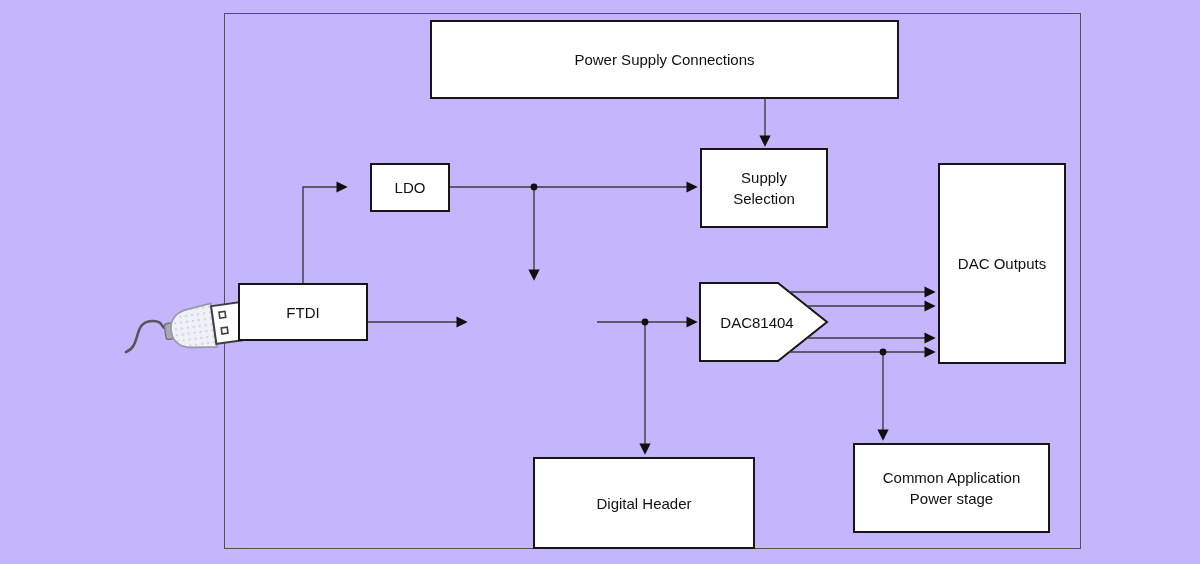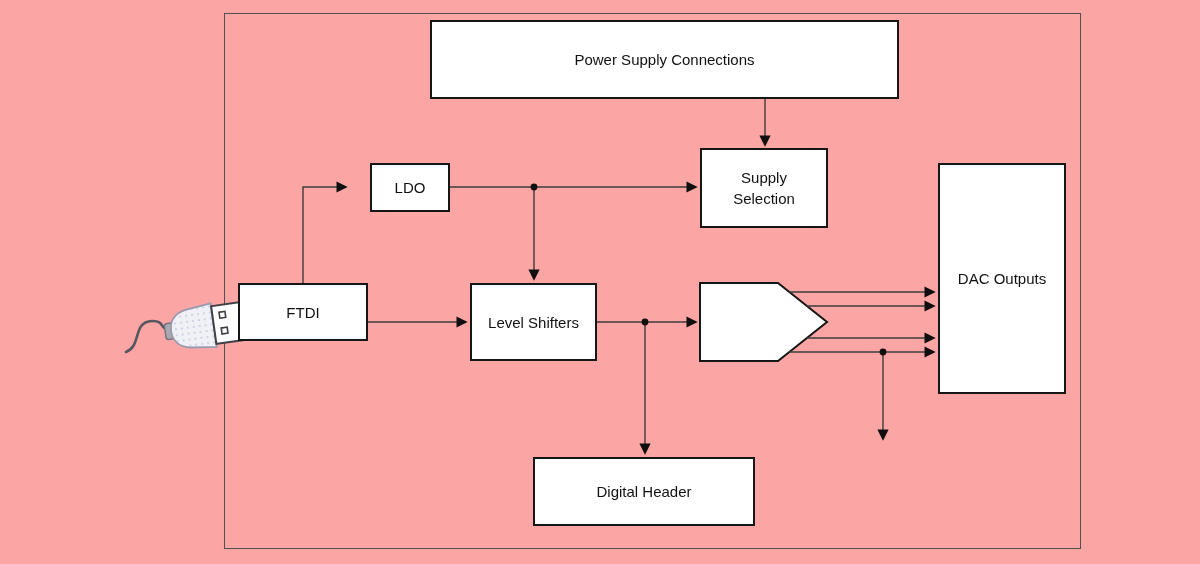--- a/index.html
+++ b/index.html
@@ -3,21 +3,21 @@
 <meta charset="utf-8">
 <style>
   * { margin: 0; padding: 0; box-sizing: border-box; }
   html, body { width: 1200px; height: 564px; background: #ffffff; }
   body { font-family: "Liberation Sans", sans-serif; color: #111111; }
 
   .canvas {
     position: relative;
     width: 1200px;
     height: 564px;
-    background: #fca5a5;
+    background: #c4b5fd;
     overflow: hidden;
   }
 
   .outer-border {
     position: absolute;
     left: 224px; top: 13px;
     width: 857px; height: 536px;
     border: 1.5px solid #515151;
     background: transparent;
   }
@@ -59,22 +59,22 @@
     font-size: 15px;
     color: #111111;
     text-align: center;
   }
 
   .n-psc            { left: 430px; top: 20px;  width: 469px; height: 79px; }
   .n-ldo            { left: 370px; top: 163px; width: 80px;  height: 49px; }
   .n-supply-sel     { left: 700px; top: 148px; width: 128px; height: 80px; justify-content: center; }
   .n-ftdi           { left: 238px; top: 283px; width: 130px; height: 58px; }
   .n-level-shifters { left: 470px; top: 283px; width: 127px; height: 78px; }
-  .n-dac-outputs    { left: 938px; top: 163px; width: 128px; height: 231px; }
-  .n-digital-header { left: 533px; top: 457px; width: 222px; height: 69px; }
+  .n-dac-outputs    { left: 938px; top: 163px; width: 128px; height: 201px; }
+  .n-digital-header { left: 533px; top: 457px; width: 222px; height: 92px; }
   .n-common-app     { left: 853px; top: 443px; width: 197px; height: 90px; }
   .lbl-dac81404     { left: 702px; top: 283px; width: 110px; height: 78px; }
 
   .w-supply-sel span { width: 80px; }
   .w-common-app span { width: 160px; }
 </style>
 </head>
 <body>
 
 <div class="canvas">
@@ -132,27 +132,30 @@
   </div>
 
   <div class="node n-supply-sel w-supply-sel">
     <span>Supply Selection</span>
   </div>
 
   <div class="node n-ftdi">
     <span>FTDI</span>
   </div>
 
-  <div class="node n-level-shifters">
-    <span>Level Shifters</span>
-  </div>
 
   <div class="node n-dac-outputs">
     <span>DAC Outputs</span>
   </div>
 
   <div class="node n-digital-header">
     <span>Digital Header</span>
   </div>
 
+  <div class="node n-common-app w-common-app">
+    <span>Common Application Power stage</span>
+  </div>
 
+  <div class="pent-label lbl-dac81404">
+    <span>DAC81404</span>
+  </div>
 
 </div>
 
 </body></html>

